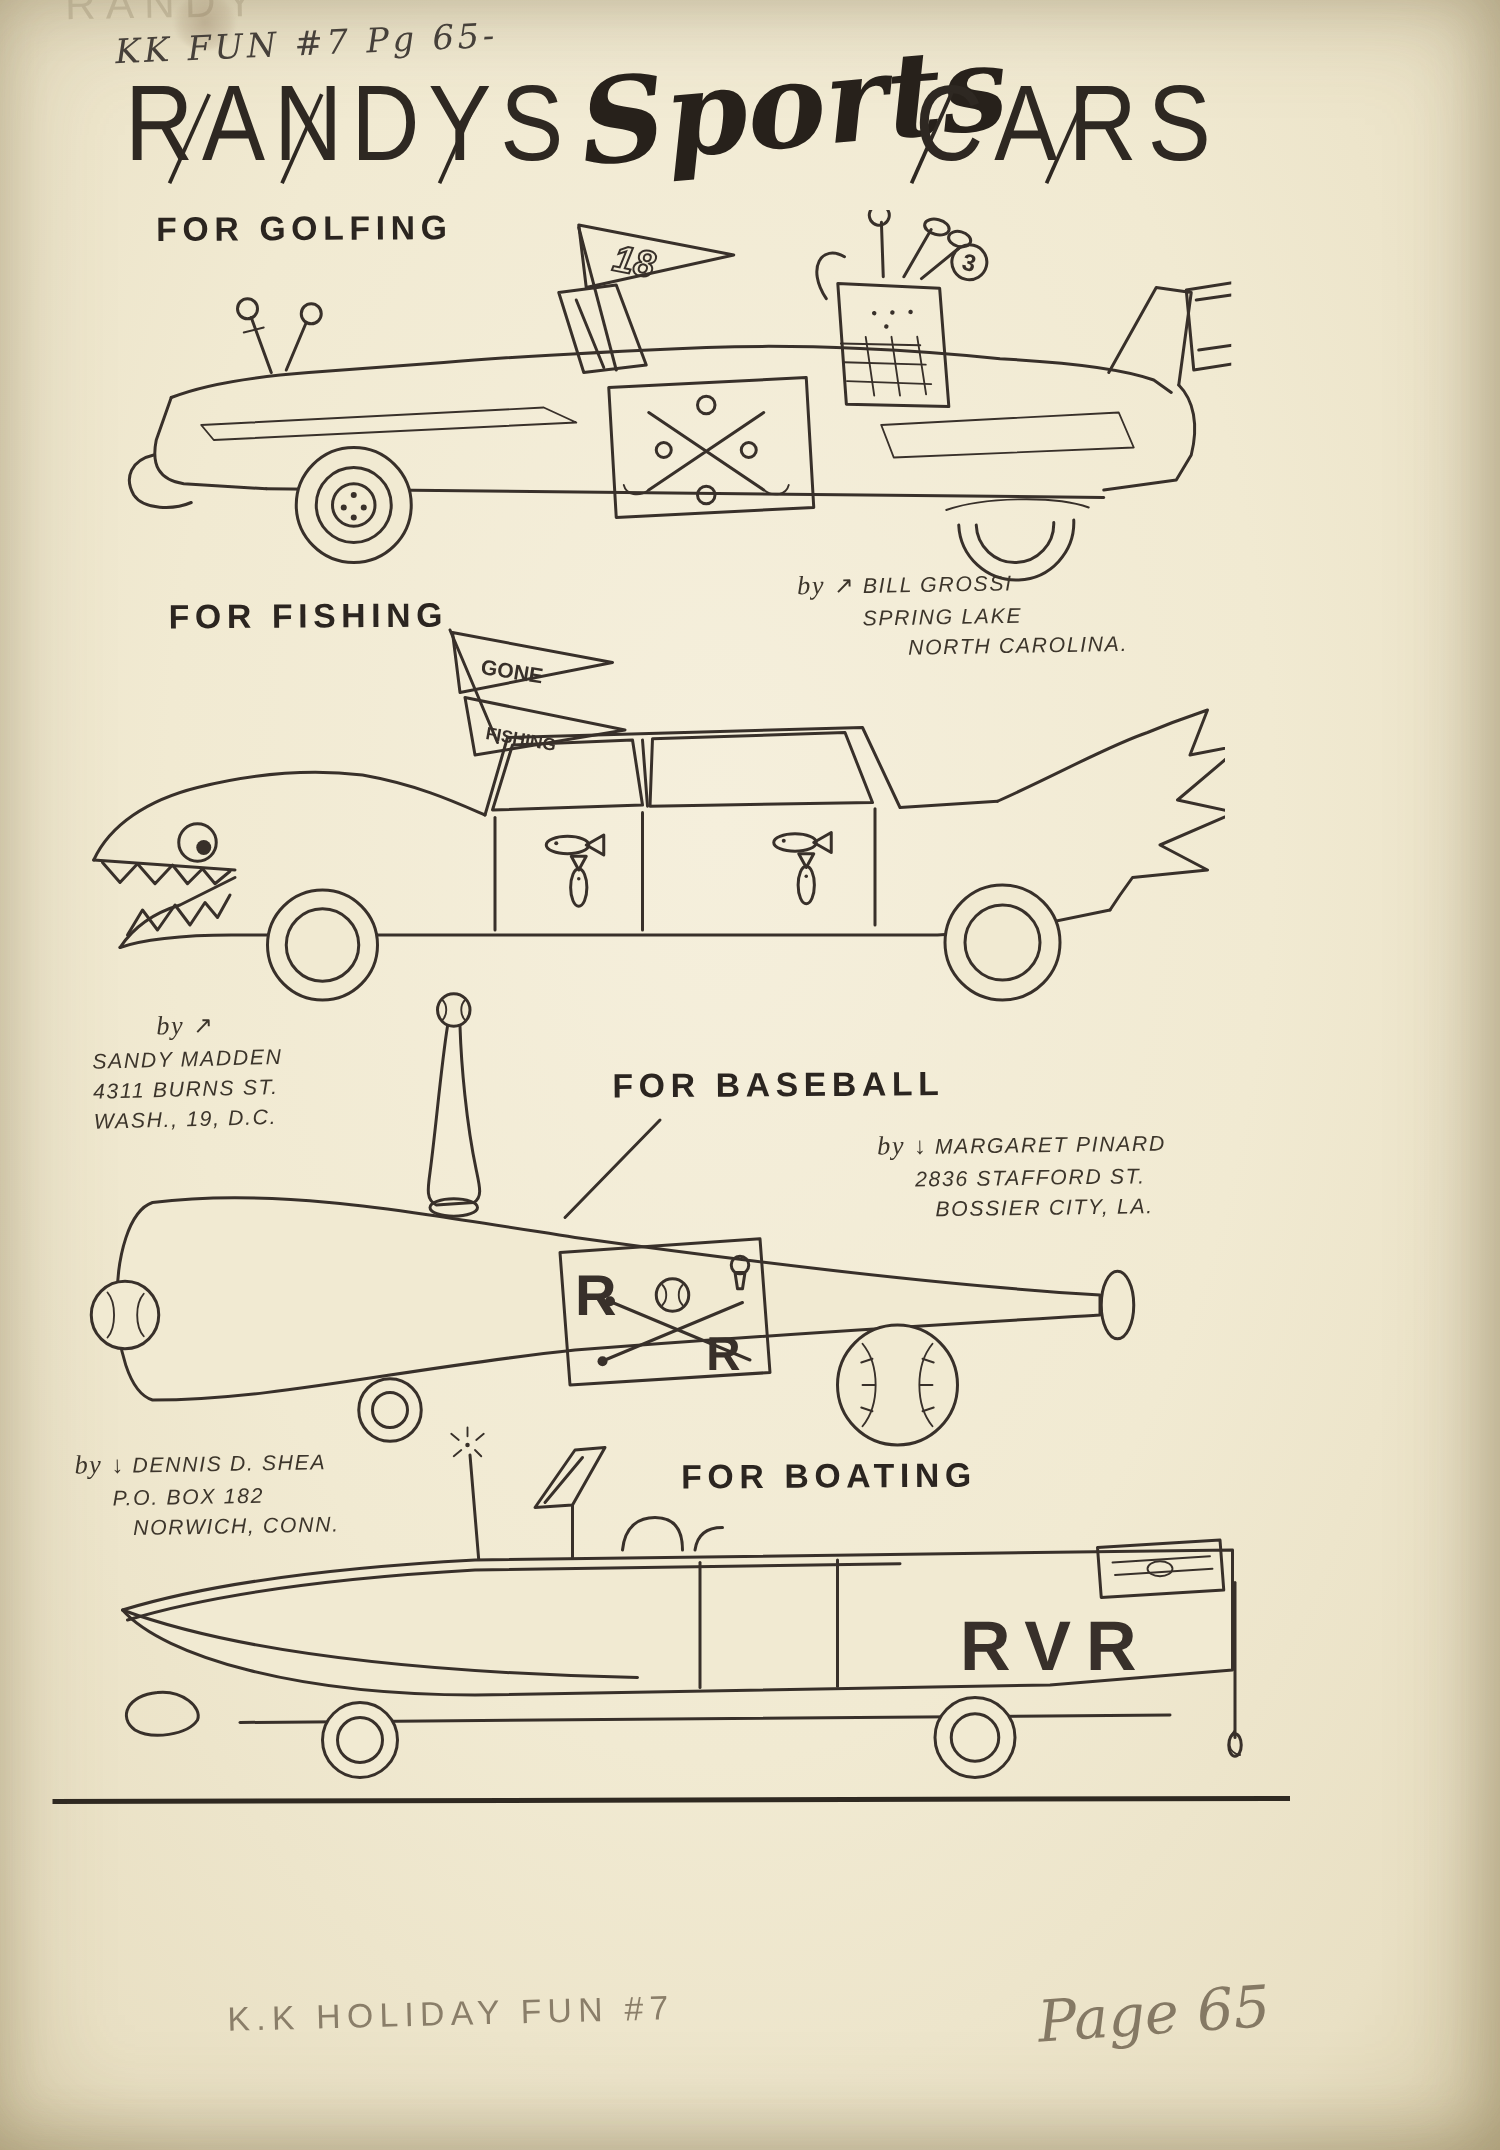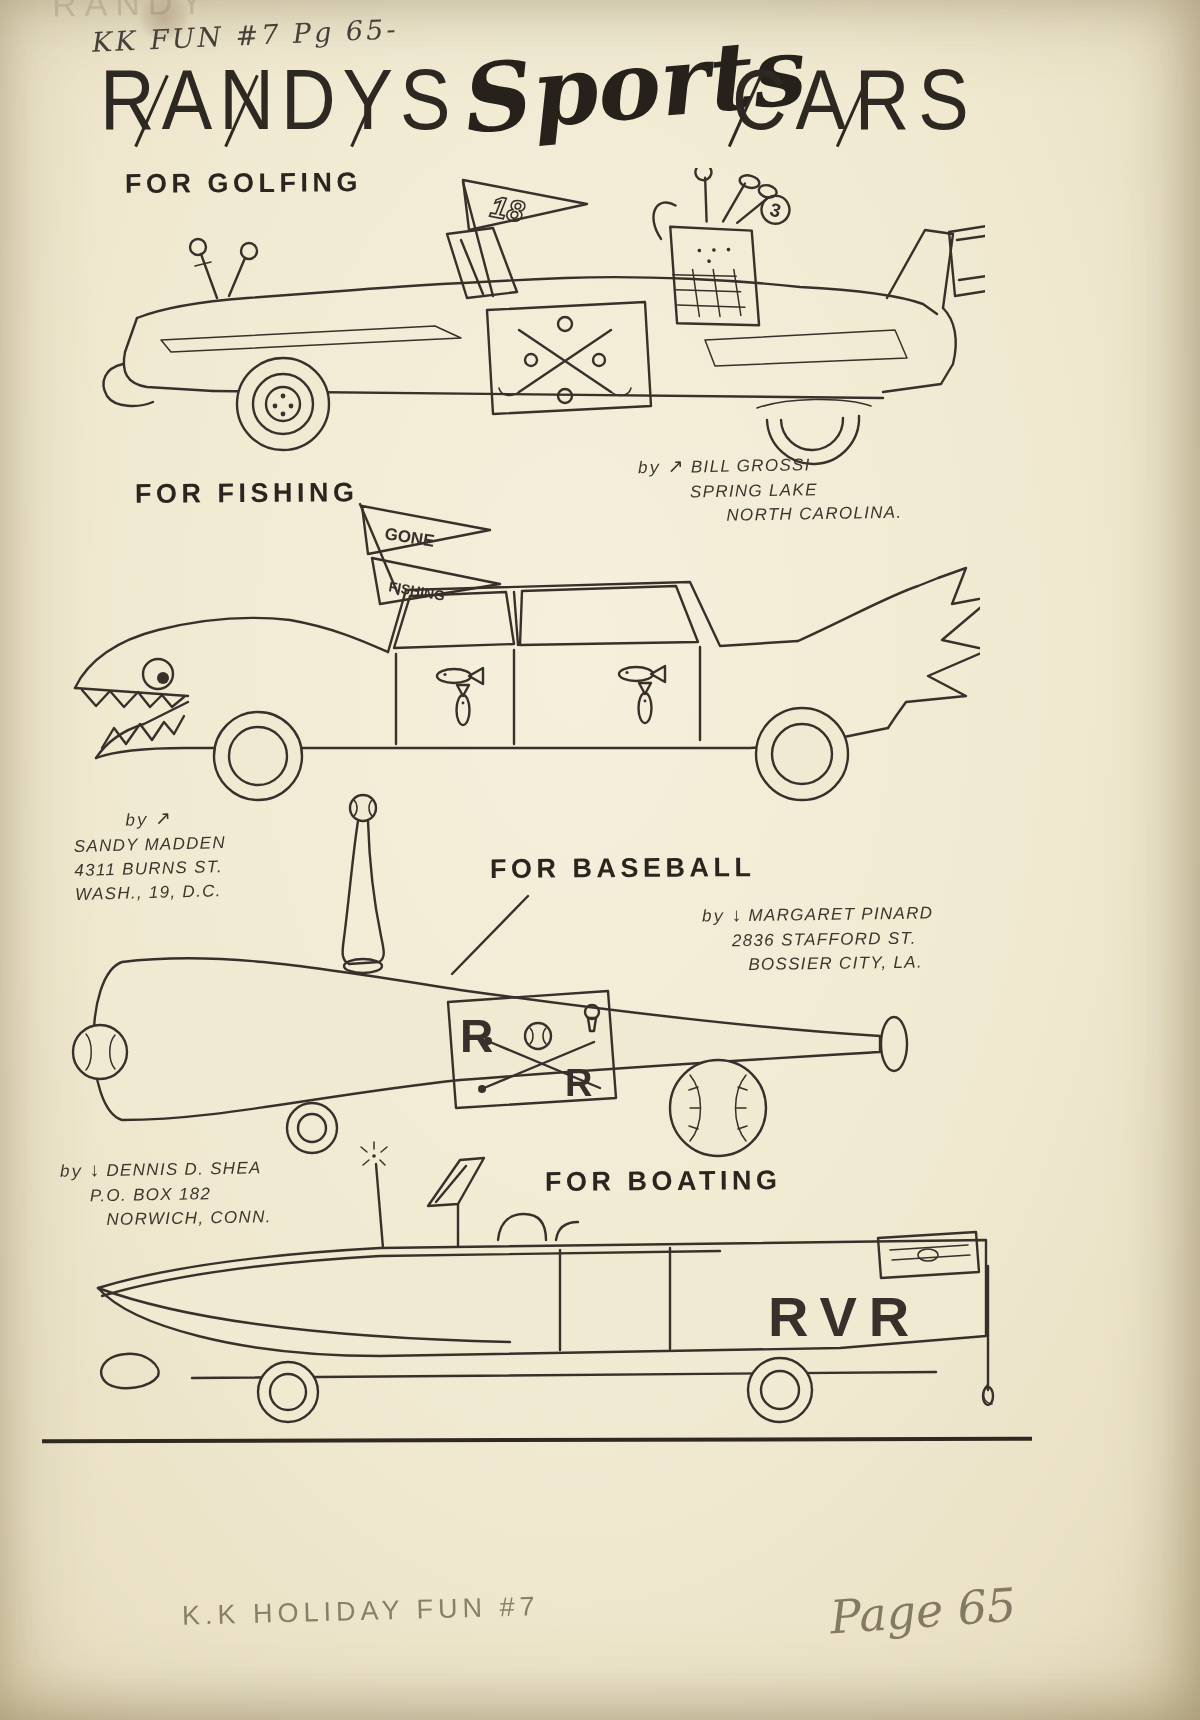--- a/index.html
+++ b/index.html
@@ -29,21 +29,21 @@
   .t-cars{top:56px;left:732px;font-size:86px;line-height:1;letter-spacing:10px;transform:scaleX(.88);transform-origin:left top;color:#2e2822;}
   .slash{width:3px;background:#2e2822;transform:rotate(24deg);}
   
   .sec{font-weight:bold;font-size:27px;letter-spacing:4.5px;color:#2b2520;transform:rotate(-.4deg);}
   .sec-golf{top:168px;left:125px;}
   .sec-fish{top:478px;left:135px;}
   .sec-base{top:853px;left:490px;}
   .sec-boat{top:1166px;left:545px;}
   
   .byline{font-style:italic;font-size:17px;letter-spacing:1.3px;color:#3c352b;line-height:1.42;}
-  .byline .by{font-family:Liberation Mono, monospace;font-size:17px;margin-right:7px;}
+  .byline .by{font-family:Liberation Serif, serif;font-size:21px;margin-right:7px;}
   .byline .arr{font-size:19px;font-style:normal;}
   .byline .ind1{margin-left:52px;}
   .byline .ind2{margin-left:88px;}
   .byline .ind3{margin-left:30px;}
   .byline .ind4{margin-left:46px;}
   .by-grossi{top:452px;left:638px;transform:rotate(-1deg);}
   .by-madden{top:806px;left:74px;transform:rotate(-1.5deg);}
   .by-pinard{top:901px;left:702px;transform:rotate(-.8deg);}
   .by-shea{top:1156px;left:60px;transform:rotate(-1deg);}
   

